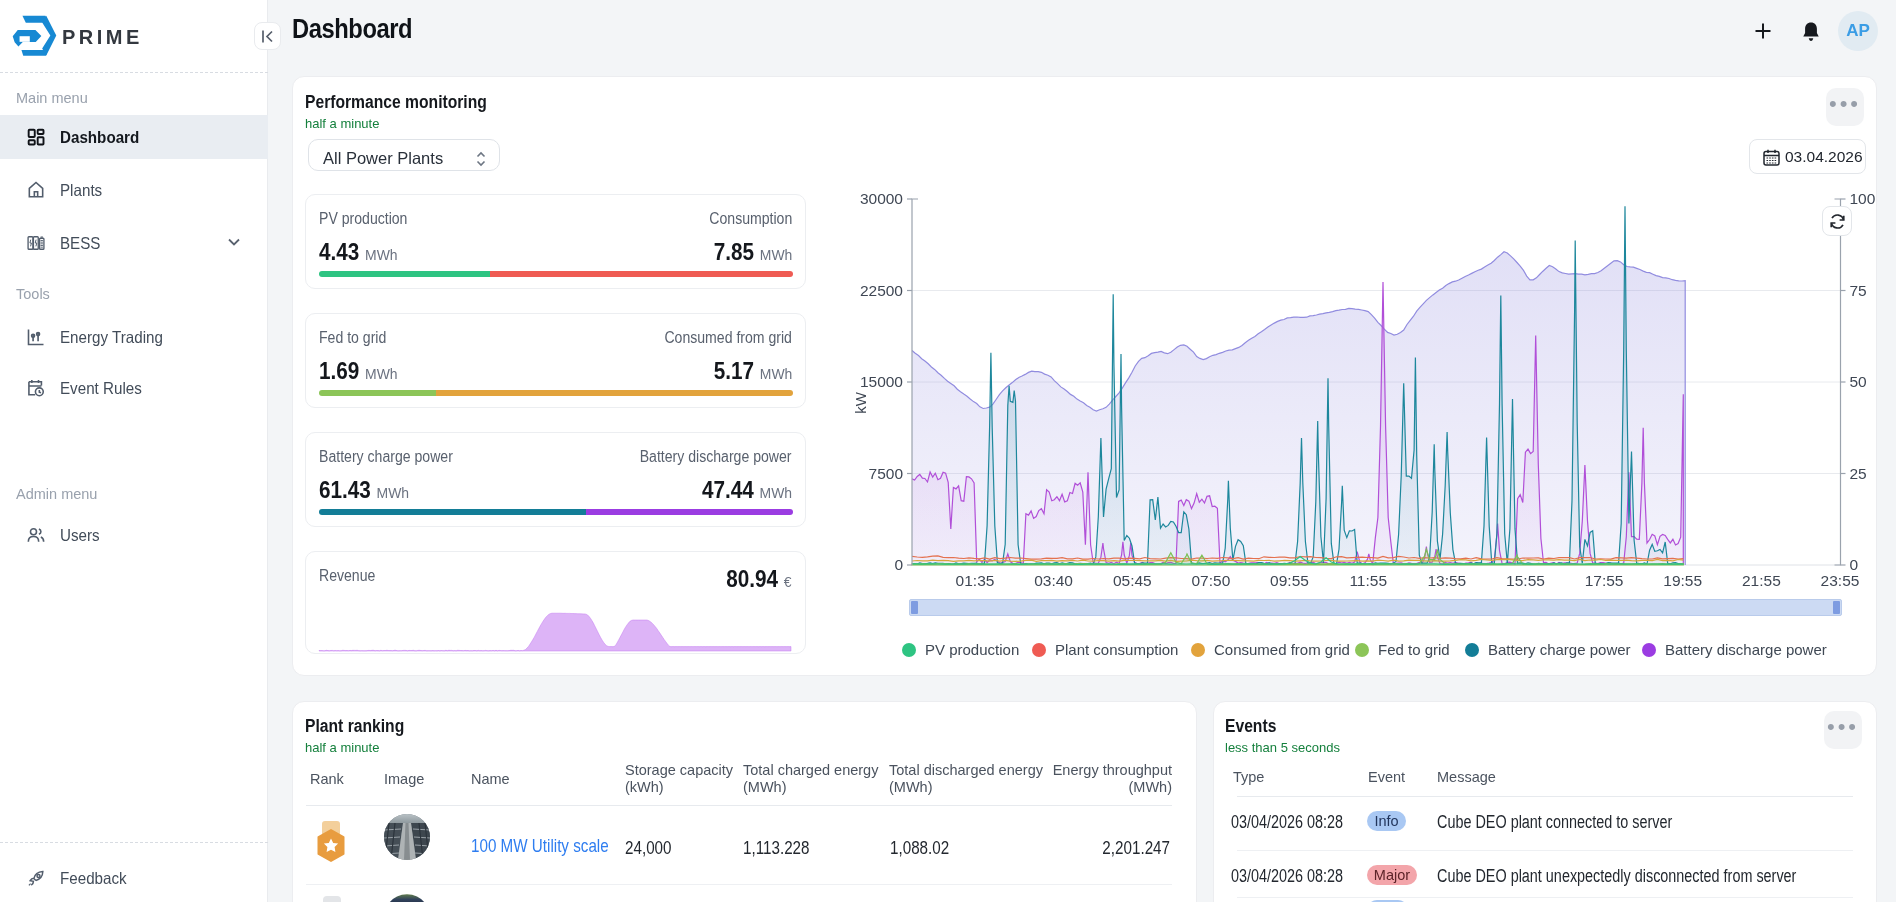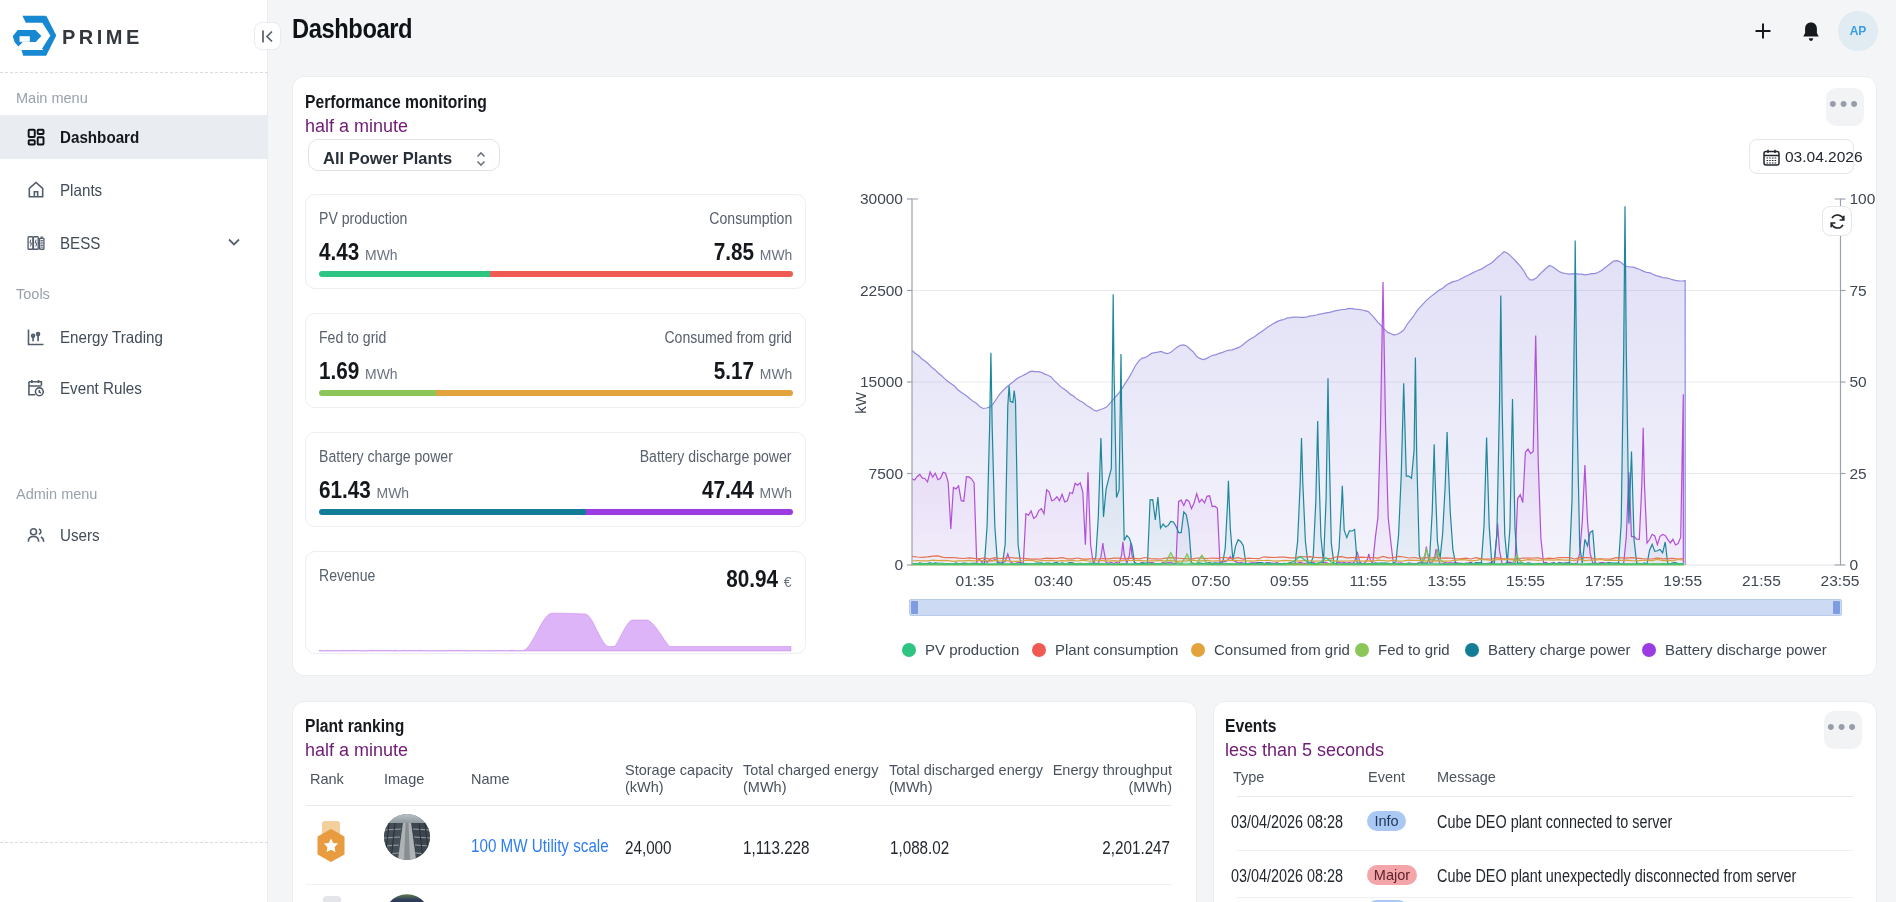--- a/index.html
+++ b/index.html
@@ -14,35 +14,35 @@
 .navlabel { position:absolute; left:16px; font-size:14.5px; color:#99a1ad; }
 .navitem { position:absolute; left:0; width:268px; height:44px; display:flex; align-items:center; }
 .navitem .nicon { position:absolute; left:26px; width:20px; height:20px; }
 .navitem .ntext { position:absolute; left:60px; font-size:16.5px; color:#424c59; transform:scaleX(.92); transform-origin:0 50%; white-space:nowrap; }
 .navitem.sel { background:#e9edf2; }
 .navitem.sel .ntext { color:#14181e; font-weight:bold; }
 #collapse { position:absolute; left:254px; top:22px; width:27px; height:28px; background:#fff; border:1px solid #e9ebee; border-radius:8px; z-index:5; display:flex; align-items:center; justify-content:center; }
 
 
 #htitle { position:absolute; left:292px; top:14px; font-size:27px; font-weight:bold; color:#0f1318; letter-spacing:-0.5px; transform:scaleX(.88); transform-origin:0 50%; }
-#avatar { position:absolute; left:1838px; top:11px; width:40px; height:40px; border-radius:50%; background:#e1ebf2; color:#3b9de5; font-weight:bold; font-size:12px; display:flex; align-items:center; justify-content:center; }
+#avatar { position:absolute; left:1838px; top:11px; width:40px; height:40px; border-radius:50%; background:#e1ebf2; color:#3b9de5; font-weight:bold; font-size:17px; display:flex; align-items:center; justify-content:center; }
 
 
 .card { position:absolute; background:#fff; border:1px solid #ecedf0; border-radius:12px; }
 #perfcard { left:292px; top:76px; width:1585px; height:600px; }
 #rankcard { left:292px; top:701px; width:905px; height:240px; }
 #evcard  { left:1213px; top:701px; width:664px; height:240px; }
 .ctitle { position:absolute; font-size:18px; font-weight:bold; color:#15181d; transform:scaleX(.87); transform-origin:0 50%; }
-.csub { position:absolute; font-size:18px; color:#701a75; }
+.csub { position:absolute; font-size:13px; color:#15803d; }
 .dots { position:absolute; width:38px; height:38px; background:#f2f3f5; border-radius:10px; color:#979ea9; text-align:center; font-size:22px; letter-spacing:3px; line-height:31px; }
 
 
-#plantsel { position:absolute; left:308px; top:139px; width:192px; height:32px; border:1px solid #dfe3e8; border-radius:10px; background:#fff;font-weight:bold; }
+#plantsel { position:absolute; left:308px; top:139px; width:192px; height:32px; border:1px solid #dfe3e8; border-radius:10px; background:#fff; }
 #plantsel span { position:absolute; left:14px; top:9px; font-size:16.5px; color:#282f39; }
-#datebtn { position:absolute; left:1749px; top:139px; width:105px; height:35px; border:1px solid #e3e6ea; border-radius:8px; background:#fff; }
+#datebtn { position:absolute; left:1749px; top:139px; width:117px; height:35px; border:1px solid #e3e6ea; border-radius:8px; background:#fff; }
 #datebtn span { position:absolute; left:35px; top:8px; font-size:15.5px; color:#21262e; }
 
 
 .stat { position:absolute; left:305px; width:501px; height:95px; background:#fff; border:1px solid #eceef1; border-radius:10px; }
 .stat .lab { position:absolute; top:15px; font-size:16px; color:#59616e; white-space:nowrap; transform:scaleX(.88); transform-origin:0 50%; }
 .stat .val { position:absolute; top:44px; font-size:23px; font-weight:bold; color:#14171c; white-space:nowrap; transform:scaleX(.9); transform-origin:0 50%; }
 .stat .rgt { transform-origin:100% 50%; }
 .stat .val small { font-size:15.5px; font-weight:normal; color:#6b7280; }
 .stat .bar { position:absolute; left:13px; top:76px; width:474px; height:6px; border-radius:3px; overflow:hidden; }
 .stat .bar i { display:block; height:6px; float:left; }
@@ -137,20 +137,28 @@
   <div class="navitem" style="top:513px">
     <svg class="nicon" viewBox="0 0 24 24" fill="none" stroke="#525d6c" stroke-width="1.9">
         <circle cx="9" cy="8" r="3.6"></circle>
         <path d="M2.8 20 C2.8 15.5 5.5 13.8 9 13.8 C12.5 13.8 15.2 15.5 15.2 20"></path>
         <path d="M15.5 4.9 C17 5.5 17.9 6.6 17.9 8 C17.9 9.4 17 10.5 15.5 11.1 M17.8 14.3 C20 15.1 21.2 16.9 21.2 20"></path>
       </svg>
     <span class="ntext">Users</span>
   </div>
 
   <div style="position:absolute;left:0;top:842px;width:268px;border-top:1px dashed #d8dce2"></div>
+  <div class="navitem" style="top:856px">
+    <svg class="nicon" viewBox="0 0 24 24" fill="none" stroke="#525d6c" stroke-width="1.8">
+        <path d="M9.5 12.5 C10.5 8 14.5 4.8 20.2 4.3 C20 9.8 16.5 13.8 11.8 15 M9.5 12.5 L11.8 15 M9.7 12.3 C7.8 12.2 6 13.2 5 15.2 L8.9 16 C9 17.8 8.2 19.5 6.3 20.5"></path>
+        <circle cx="15" cy="9.7" r="1.8"></circle>
+        <path d="M3.5 20.8 L5.5 18.8" stroke-width="1.5"></path>
+      </svg>
+    <span class="ntext">Feedback</span>
+  </div>
 </div>
 
 <div id="collapse">
   <svg width="15" height="15" viewBox="0 0 15 15" fill="none" stroke="#565e6b" stroke-width="1.7">
       <path d="M3 1.5 L3 13.5 M12 2.5 L7 7.5 L12 12.5"></path>
     </svg>
 </div>
 
 <div id="htitle">Dashboard</div>
 <svg class="abs" style="left:1755px;top:23px" width="16" height="16" viewBox="0 0 16 16" stroke="#16191e" stroke-width="2">

